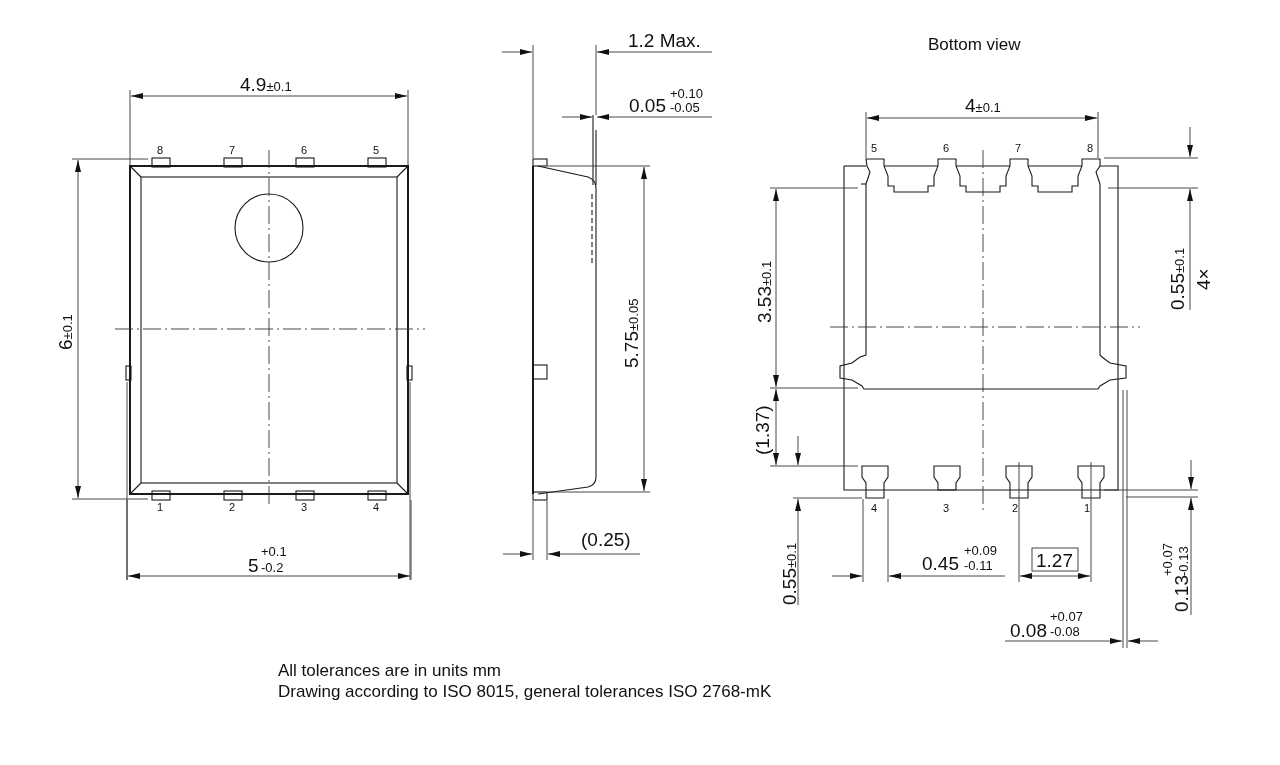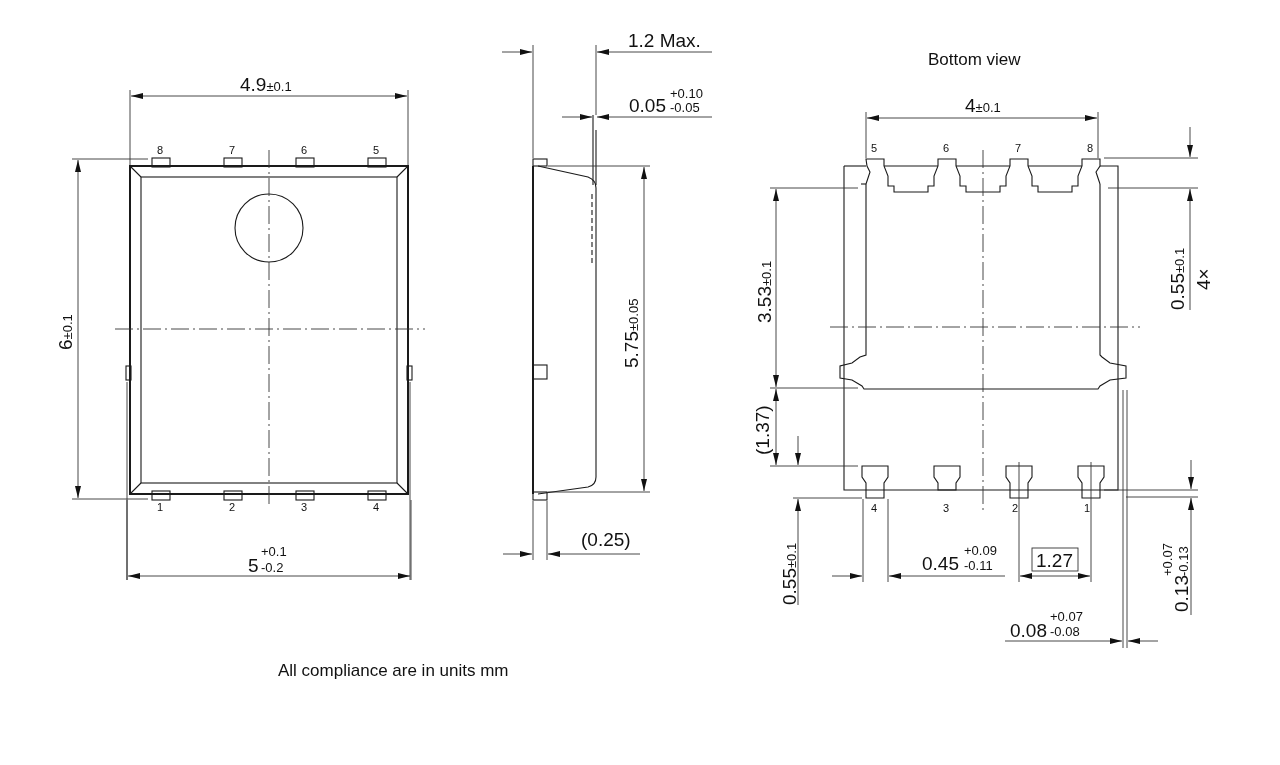--- a/index.html
+++ b/index.html
@@ -10,21 +10,21 @@
   .thick { stroke: #1a1a1a; stroke-width: 2; fill: none; }
   .thin { stroke: #333; stroke-width: 0.9; fill: none; }
   .cl { stroke: #333; stroke-width: 0.9; fill: none; stroke-dasharray: 18 4 2 4; }
   .dash { stroke: #1a1a1a; stroke-width: 1.1; fill: none; stroke-dasharray: 5 3; }
   .txt { font-family: "Liberation Sans", sans-serif; fill: #111; }
   .big { font-size: 19px; }
   .sm { font-size: 13px; }
   .pin { font-size: 11px; }
   .notes { position: absolute; left: 278px; top: 660px; font-size: 17px; line-height: 21px; }
   .notes div { white-space: nowrap; }
-  .title { position: absolute; left: 928px; top: 35px; font-size: 17px; margin-top: 15px; }
+  .title { position: absolute; left: 928px; top: 35px; font-size: 17px; }
 </style>
 </head>
 <body>
 
 <svg width="1280" height="765" viewBox="0 0 1280 765">
   <defs>
     <marker id="ar" markerWidth="12" markerHeight="6" refX="12" refY="3" orient="auto-start-reverse" markerUnits="userSpaceOnUse">
       <path d="M0,0 L12,3 L0,6 z" fill="#111"></path>
     </marker>
   </defs>
@@ -203,14 +203,15 @@
     <text class="txt pin" x="871" y="512">4</text>
     <text class="txt pin" x="943" y="512">3</text>
     <text class="txt pin" x="1012" y="512">2</text>
     <text class="txt pin" x="1084" y="512">1</text>
   </g>
 </svg>
 
 <div class="title">Bottom view</div>
 
 <div class="notes">
-  <div>All compliance are in units mm</div>
+  <div>All tolerances are in units mm</div>
+  <div>Drawing according to ISO 8015, general tolerances ISO 2768-mK</div>
 </div>
 
 </body></html>

